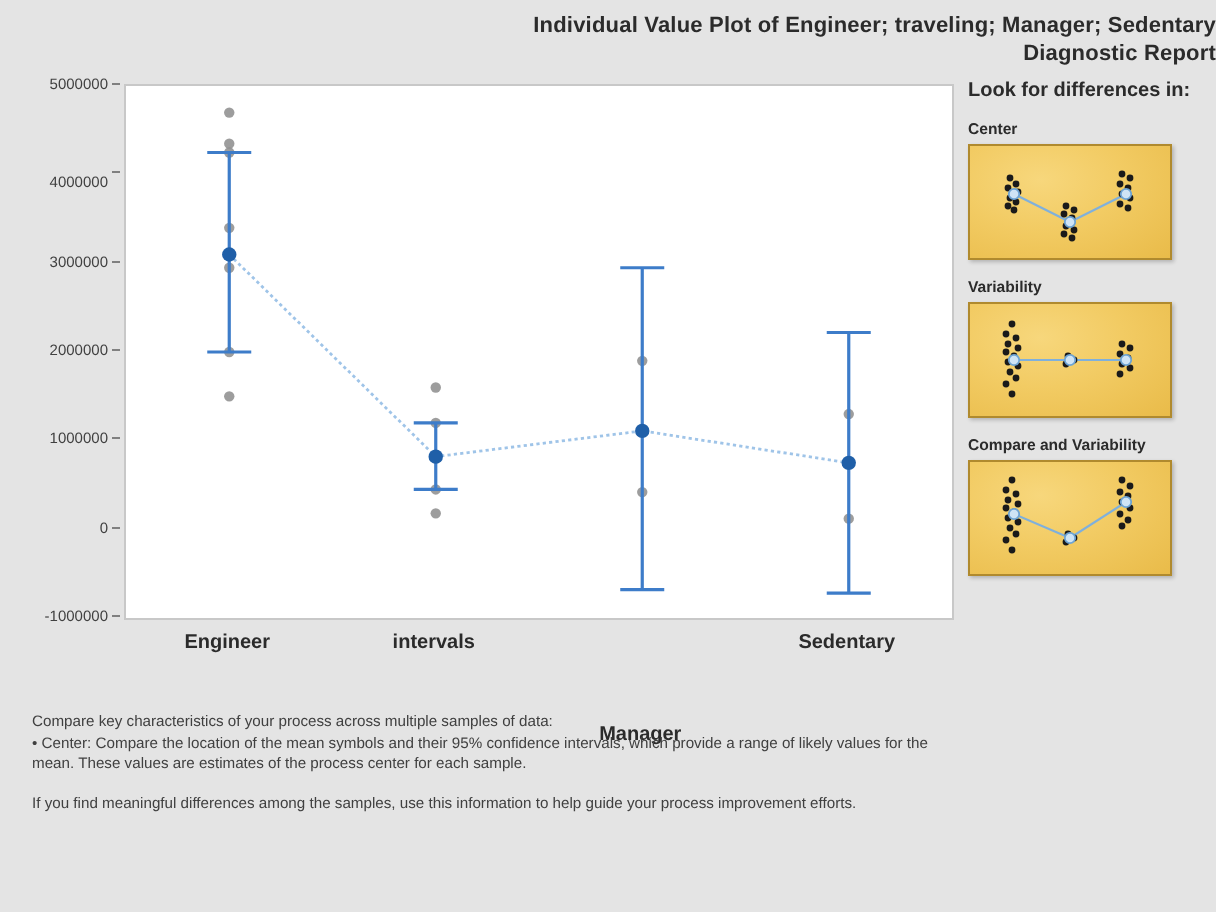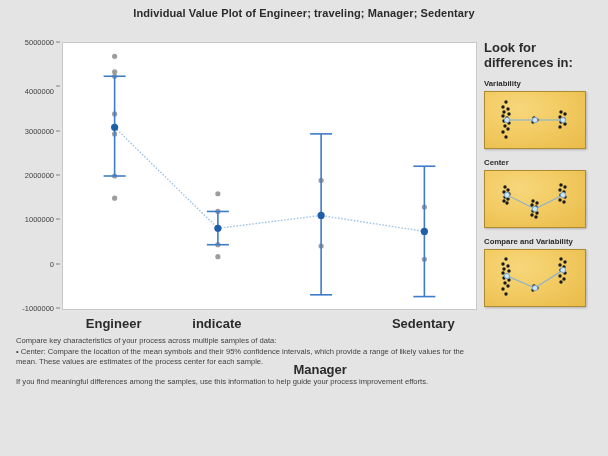--- a/index.html
+++ b/index.html
@@ -9,21 +9,21 @@
     font-family:"Liberation Sans", sans-serif;
     color:#404040;
     overflow:hidden;
     position:relative;
   }
   .report{position:absolute;inset:0;}
 
   
   .title-block{
     position:absolute;left:0;top:6px;width:608px;
-    text-align:center;
+    text-align:right;
     font-size:11px;font-weight:bold;color:#2b2b2b;
     line-height:14px;
     letter-spacing:0.1px;
   }
 
   
   .plot-area{
     position:absolute;left:62px;top:42px;width:415px;height:268px;
     background:#ffffff;border:1px solid #c8c8c8;
     box-sizing:border-box;
@@ -41,61 +41,62 @@
   }
   .ytickmark{
     position:absolute;right:2px;width:4px;height:1px;background:#808080;
     transform:translateY(-50%);
   }
 
   
   .xaxis{position:absolute;left:62px;top:312px;width:415px;height:20px;}
   .xtick{
     position:absolute;top:6px;
-    font-size:13px;color:#2b2b2b;font-weight:bold;
+    font-size:10px;color:#2b2b2b;font-weight:bold;
     transform:translateX(-50%);
     white-space:nowrap;
   }
 
   
   .side{position:absolute;left:484px;top:40px;width:118px;}
   .side-head{
-    font-size:13px;font-weight:bold;color:#2b2b2b;
+    font-size:10px;font-weight:bold;color:#2b2b2b;
     margin-bottom:9px;
   }
   .card{margin-bottom:9px;}
   .card-label{
     font-size:7.8px;font-weight:bold;color:#2b2b2b;
     margin-bottom:3px;
   }
   .card-box{
     width:100px;height:56px;
     border:1px solid #b08a2e;
     background:radial-gradient(ellipse at 35% 30%, #f7d77c 0%, #f2cb63 45%, #e9bb49 100%);
     position:relative;
     box-shadow:1px 1px 2px rgba(0,0,0,0.22);
     overflow:hidden;
   }
   .card-box svg{position:absolute;left:0;top:0;}
 
   
   .footer{
-    position:absolute;left:16px;top:336px;width:462px;
+    position:absolute;left:16px;top:356px;width:462px;
     font-size:7.6px;line-height:10.6px;color:#404040;
   }
   .footer p{margin:0;}
   .footer .gap{height:9px;}
 </style>
 </head>
 <body>
 
 <div class="report">
 
   <div class="title-block">
     <div>Individual Value Plot of Engineer; traveling; Manager; Sedentary</div>
+    <div>Diagnostic Report</div>
   </div>
 
   <div class="yaxis" style="top: 42px; height: 266px; left: 0px; width: 62px;">
       <div class="ytick" style="top: 0px;">5000000</div>
       <div class="ytickmark" style="top: 0px;"></div>
       <div class="ytick" style="top: 49px;">4000000</div>
       <div class="ytickmark" style="top: 44.3333px;"></div>
       <div class="ytick" style="top: 88.6667px;">3000000</div>
       <div class="ytickmark" style="top: 88.6667px;"></div>
       <div class="ytick" style="top: 133px;">2000000</div>
@@ -151,68 +152,27 @@
           <line x1="361.375" y1="253.58666666666667" x2="361.375" y2="123.24666666666667" stroke="#3d7cc9" stroke-width="1.6"></line>
           <line x1="350.375" y1="253.58666666666667" x2="372.375" y2="253.58666666666667" stroke="#3d7cc9" stroke-width="1.6"></line>
           <line x1="350.375" y1="123.24666666666667" x2="372.375" y2="123.24666666666667" stroke="#3d7cc9" stroke-width="1.6"></line>
           <circle cx="361.375" cy="188.41666666666666" r="3.6" fill="#1f5fa8"></circle>
         </g>
       </svg>
   </div>
 
   <div class="xaxis" style="left: 62px; top: 310px; width: 413px;">
       <div class="xtick" style="left: 51.625px;">Engineer</div>
-      <div class="xtick" style="left: 154.875px;">indicate</div>
+      <div class="xtick" style="left: 154.875px;">intervals</div>
       <div class="xtick" style="left: 258.125px; margin-top: 46px;">Manager</div>
       <div class="xtick" style="left: 361.375px;">Sedentary</div>
     </div>
 
   <div class="side">
     <div class="side-head">Look for differences in:</div>
-
-    <div class="card">
-      <div class="card-label">Variability</div>
-      <div class="card-box">
-        <svg width="100" height="56" viewBox="0 0 100 56">
-          <g stroke="#7fb0dc" stroke-width="1.1" fill="none">
-            <path d="M22 28 L50 28 L78 28"></path>
-          </g>
-          <g fill="#1a1a1a">
-            <circle cx="21" cy="10" r="1.7"></circle>
-              <circle cx="18" cy="15" r="1.7"></circle>
-            <circle cx="23" cy="17" r="1.7"></circle>
-              <circle cx="19" cy="20" r="1.7"></circle>
-            <circle cx="24" cy="22" r="1.7"></circle>
-              <circle cx="18" cy="24" r="1.7"></circle>
-            <circle cx="22" cy="26" r="1.7"></circle>
-              <circle cx="19" cy="29" r="1.7"></circle>
-            <circle cx="24" cy="31" r="1.7"></circle>
-              <circle cx="20" cy="34" r="1.7"></circle>
-            <circle cx="23" cy="37" r="1.7"></circle>
-              <circle cx="18" cy="40" r="1.7"></circle>
-            <circle cx="21" cy="45" r="1.7"></circle>
-            <circle cx="49" cy="26" r="1.7"></circle>
-              <circle cx="52" cy="28" r="1.7"></circle>
-            <circle cx="48" cy="30" r="1.7"></circle>
-            <circle cx="76" cy="20" r="1.7"></circle>
-              <circle cx="80" cy="22" r="1.7"></circle>
-            <circle cx="75" cy="25" r="1.7"></circle>
-              <circle cx="79" cy="27" r="1.7"></circle>
-            <circle cx="76" cy="30" r="1.7"></circle>
-              <circle cx="80" cy="32" r="1.7"></circle>
-            <circle cx="75" cy="35" r="1.7"></circle>
-          </g>
-          <g fill="#cfe4f5" stroke="#6ea4d4" stroke-width="0.9">
-            <circle cx="22" cy="28" r="2.6"></circle>
-            <circle cx="50" cy="28" r="2.6"></circle>
-            <circle cx="78" cy="28" r="2.6"></circle>
-          </g>
-        </svg>
-      </div>
-    </div>
 
     <div class="card">
       <div class="card-label">Center</div>
       <div class="card-box">
         <svg width="100" height="56" viewBox="0 0 100 56">
           <g stroke="#7fb0dc" stroke-width="1.1" fill="none">
             <path d="M22 24 L50 38 L78 24"></path>
           </g>
           <g fill="#1a1a1a">
             <circle cx="20" cy="16" r="1.7"></circle>
@@ -237,20 +197,61 @@
               <circle cx="79" cy="21" r="1.7"></circle>
             <circle cx="76" cy="24" r="1.7"></circle>
               <circle cx="80" cy="26" r="1.7"></circle>
             <circle cx="75" cy="29" r="1.7"></circle>
               <circle cx="79" cy="31" r="1.7"></circle>
           </g>
           <g fill="#cfe4f5" stroke="#6ea4d4" stroke-width="0.9">
             <circle cx="22" cy="24" r="2.6"></circle>
             <circle cx="50" cy="38" r="2.6"></circle>
             <circle cx="78" cy="24" r="2.6"></circle>
+          </g>
+        </svg>
+      </div>
+    </div>
+
+    <div class="card">
+      <div class="card-label">Variability</div>
+      <div class="card-box">
+        <svg width="100" height="56" viewBox="0 0 100 56">
+          <g stroke="#7fb0dc" stroke-width="1.1" fill="none">
+            <path d="M22 28 L50 28 L78 28"></path>
+          </g>
+          <g fill="#1a1a1a">
+            <circle cx="21" cy="10" r="1.7"></circle>
+              <circle cx="18" cy="15" r="1.7"></circle>
+            <circle cx="23" cy="17" r="1.7"></circle>
+              <circle cx="19" cy="20" r="1.7"></circle>
+            <circle cx="24" cy="22" r="1.7"></circle>
+              <circle cx="18" cy="24" r="1.7"></circle>
+            <circle cx="22" cy="26" r="1.7"></circle>
+              <circle cx="19" cy="29" r="1.7"></circle>
+            <circle cx="24" cy="31" r="1.7"></circle>
+              <circle cx="20" cy="34" r="1.7"></circle>
+            <circle cx="23" cy="37" r="1.7"></circle>
+              <circle cx="18" cy="40" r="1.7"></circle>
+            <circle cx="21" cy="45" r="1.7"></circle>
+            <circle cx="49" cy="26" r="1.7"></circle>
+              <circle cx="52" cy="28" r="1.7"></circle>
+            <circle cx="48" cy="30" r="1.7"></circle>
+            <circle cx="76" cy="20" r="1.7"></circle>
+              <circle cx="80" cy="22" r="1.7"></circle>
+            <circle cx="75" cy="25" r="1.7"></circle>
+              <circle cx="79" cy="27" r="1.7"></circle>
+            <circle cx="76" cy="30" r="1.7"></circle>
+              <circle cx="80" cy="32" r="1.7"></circle>
+            <circle cx="75" cy="35" r="1.7"></circle>
+          </g>
+          <g fill="#cfe4f5" stroke="#6ea4d4" stroke-width="0.9">
+            <circle cx="22" cy="28" r="2.6"></circle>
+            <circle cx="50" cy="28" r="2.6"></circle>
+            <circle cx="78" cy="28" r="2.6"></circle>
           </g>
         </svg>
       </div>
     </div>
 
     <div class="card">
       <div class="card-label">Compare and Variability</div>
       <div class="card-box">
         <svg width="100" height="56" viewBox="0 0 100 56">
           <g stroke="#7fb0dc" stroke-width="1.1" fill="none">

